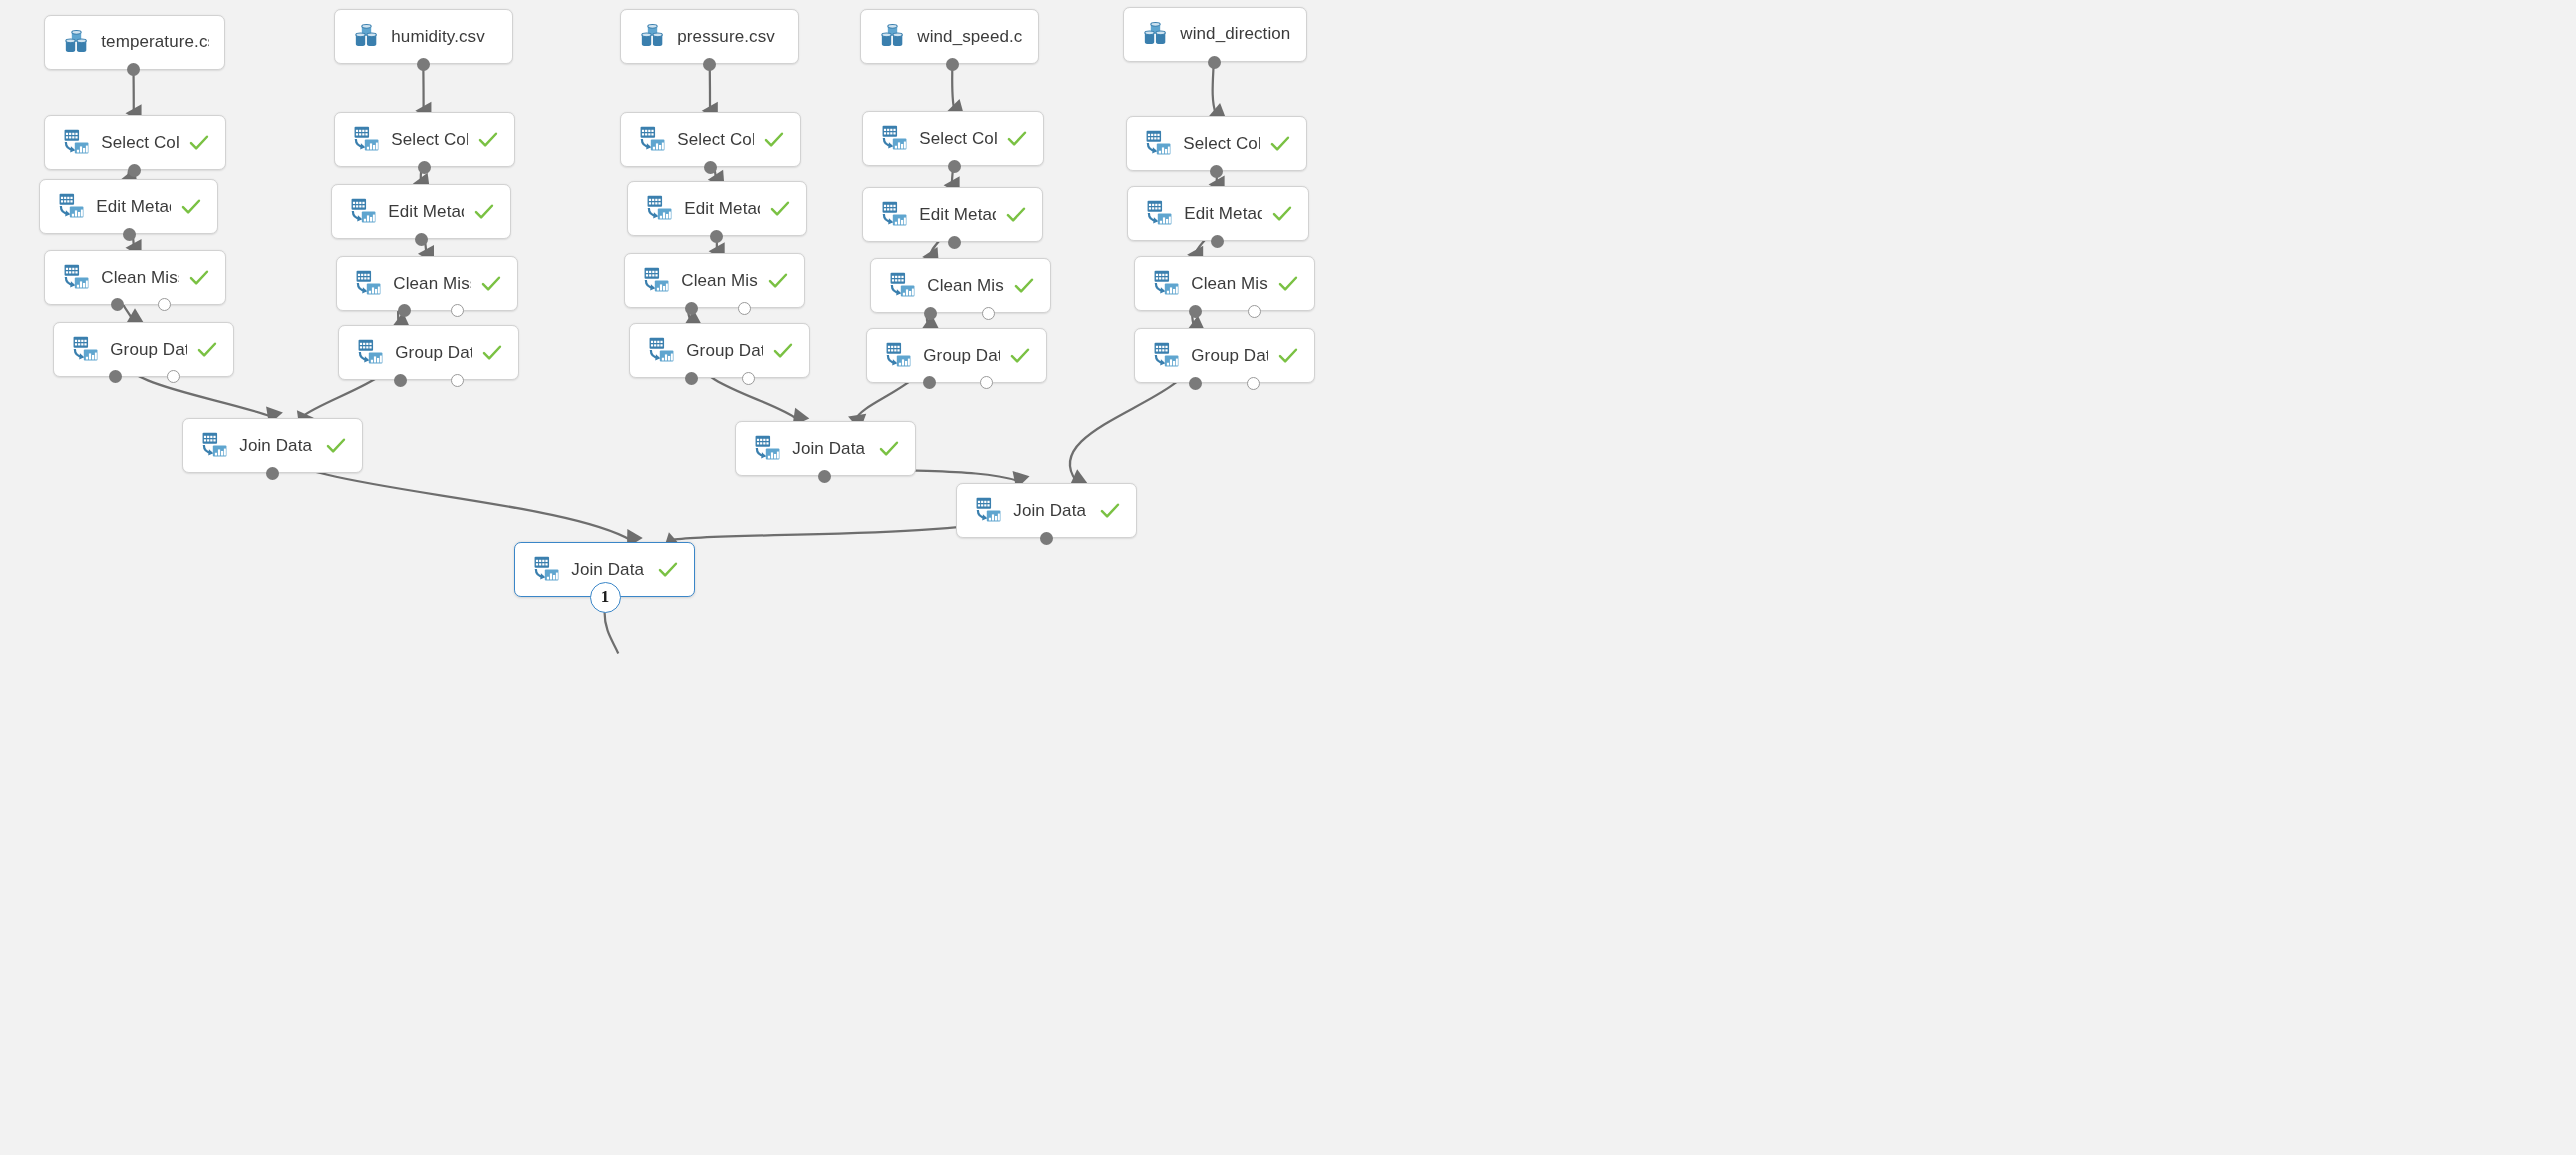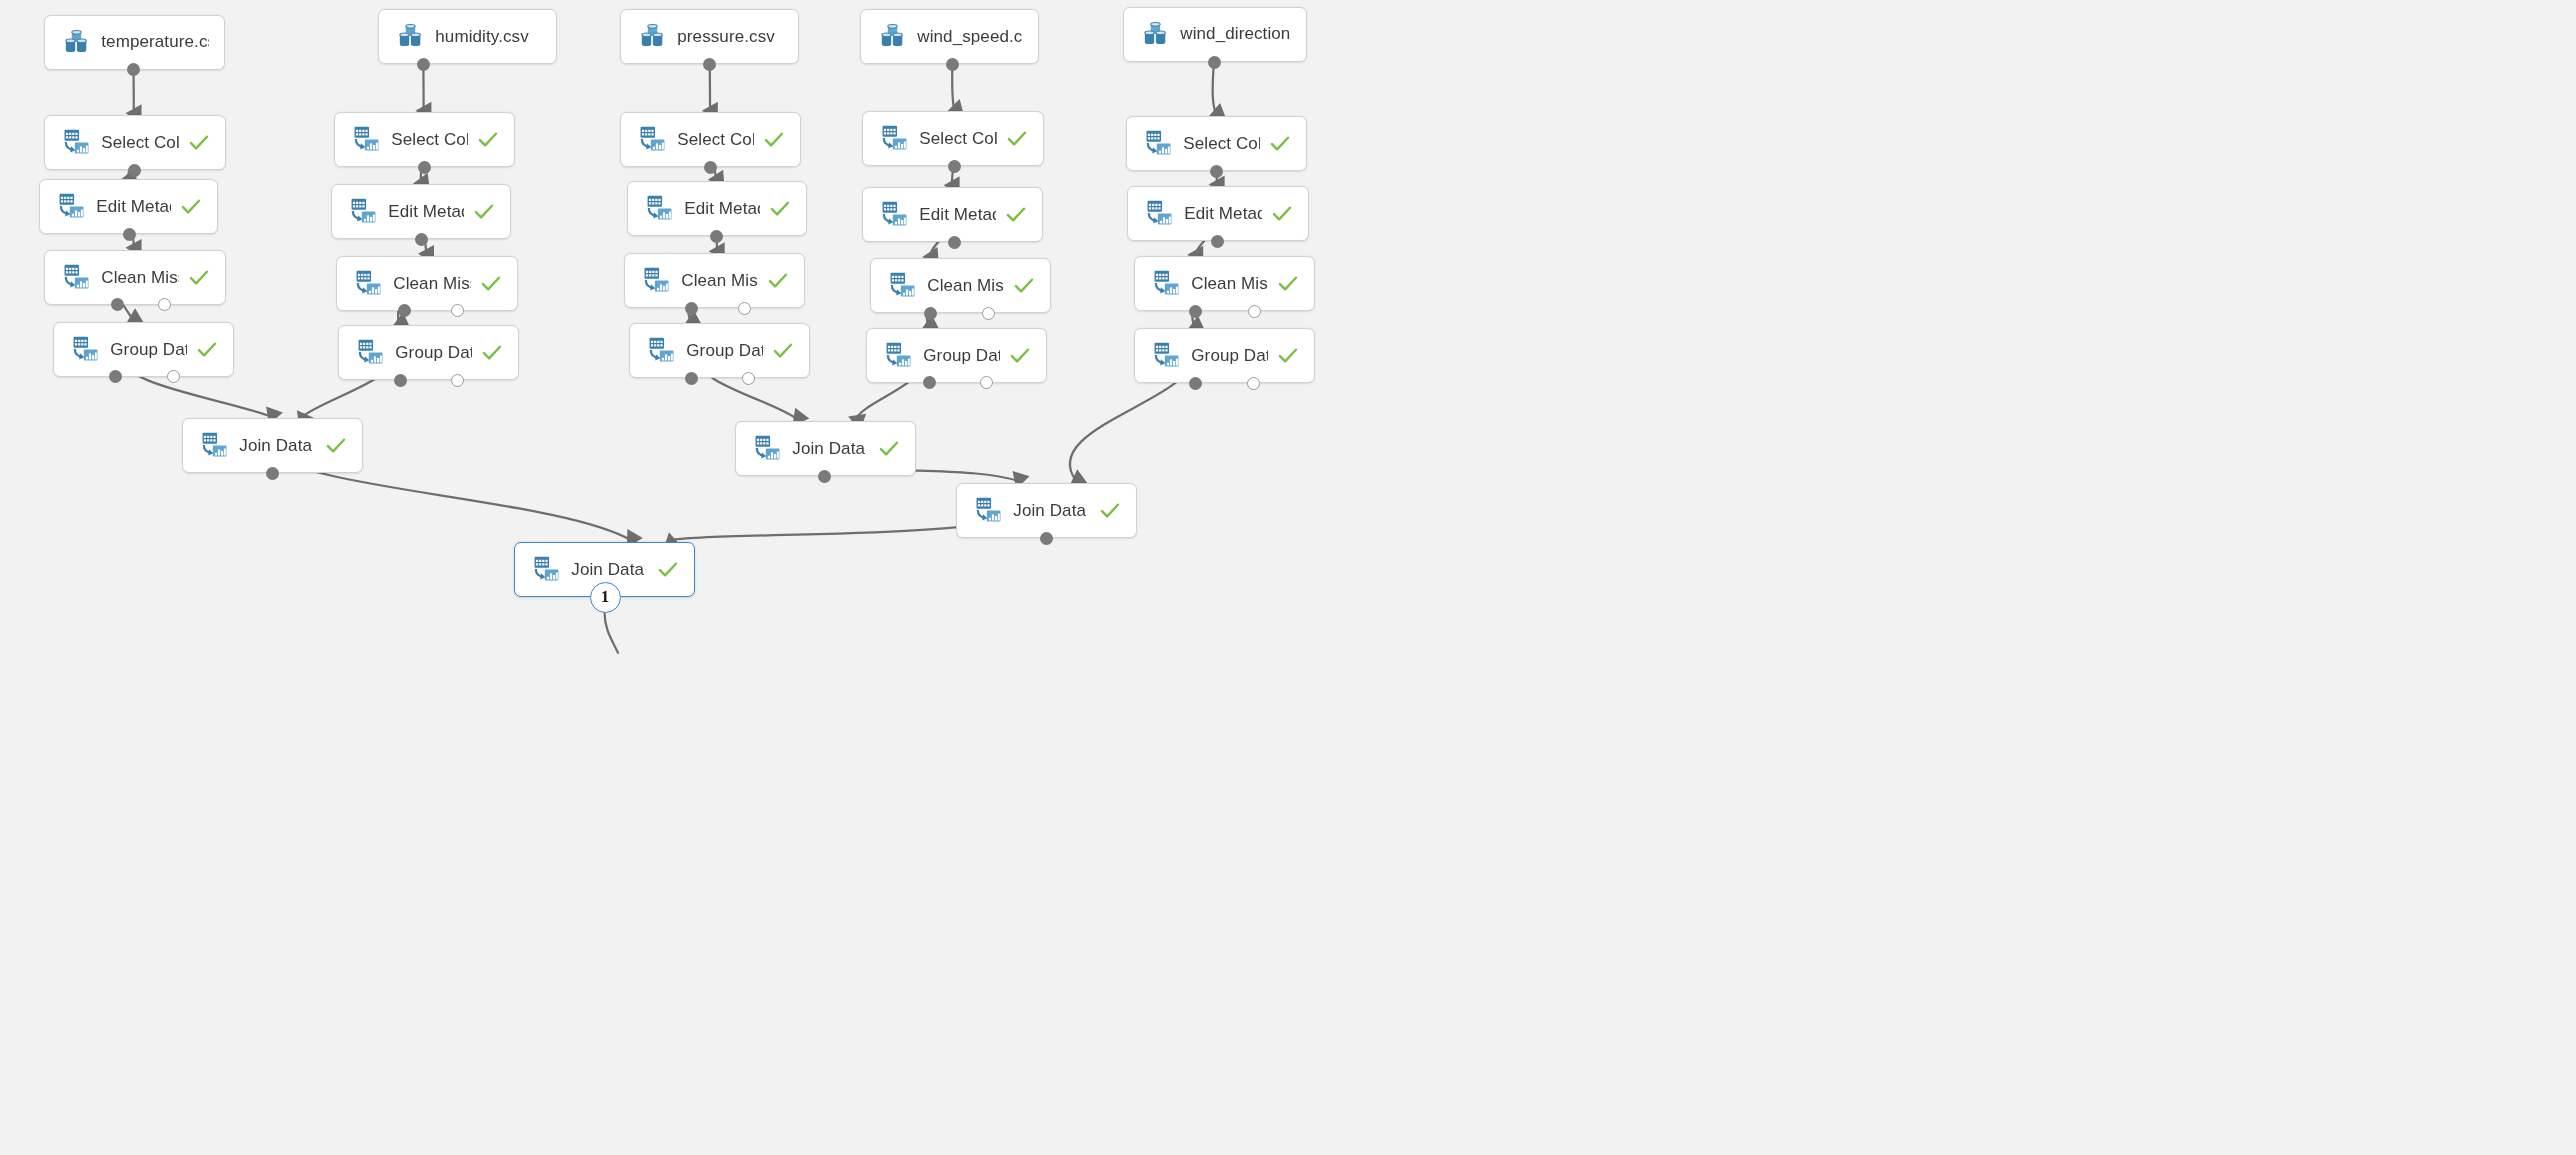--- a/index.html
+++ b/index.html
@@ -261,21 +261,21 @@
           <path d="M 4.5,16.5 C 4.5,23.5 9.5,25.5 14.2,25.8" stroke="#3a7fae" stroke-width="2.6" fill="none"></path>
           <path d="M 10.5,21.5 L 15.5,26.2 L 9.6,28.6 Z" fill="#3a7fae"></path>
         </svg>
         <span class="node-label">Group Data into Bins</span>
         <svg viewBox="0 0 26 26" class="node-check">
           <path d="M 3.5,13.2 L 9.6,19.4 L 22.4,5.6" stroke="#7ac143" stroke-width="2.9" stroke-linecap="round" stroke-linejoin="round" fill="none"></path>
         </svg>
       </div>
       <div class="port port-out" style="left: 115px; top: 376px;"></div>
       <div class="port port-out-empty" style="left: 173px; top: 376px;"></div>
-      <div class="node" style="left: 334px; top: 9.4px; width: 179px; margin-left: 44px;">
+      <div class="node" style="left: 334px; top: 9.4px; width: 179px;">
         <svg viewBox="0 0 34 34" class="node-icon">
           <g>
             <path d="M 11.5,5 L 11.5,14 A 5.5,2.2 0 0 0 22.5,14 L 22.5,5 Z" fill="#5fa5cf"></path>
             <ellipse cx="17" cy="5" rx="5.5" ry="2.2" fill="#cfe3f0" stroke="#3a7fae" stroke-width="1.2"></ellipse>
           </g>
           <g>
             <path d="M 4.5,15 L 4.5,26 A 5.5,2.2 0 0 0 15.5,26 L 15.5,15 Z" fill="#3a7fae"></path>
             <ellipse cx="10" cy="15" rx="5.5" ry="2.2" fill="#cfe3f0" stroke="#3a7fae" stroke-width="1.2"></ellipse>
           </g>
           <g>

